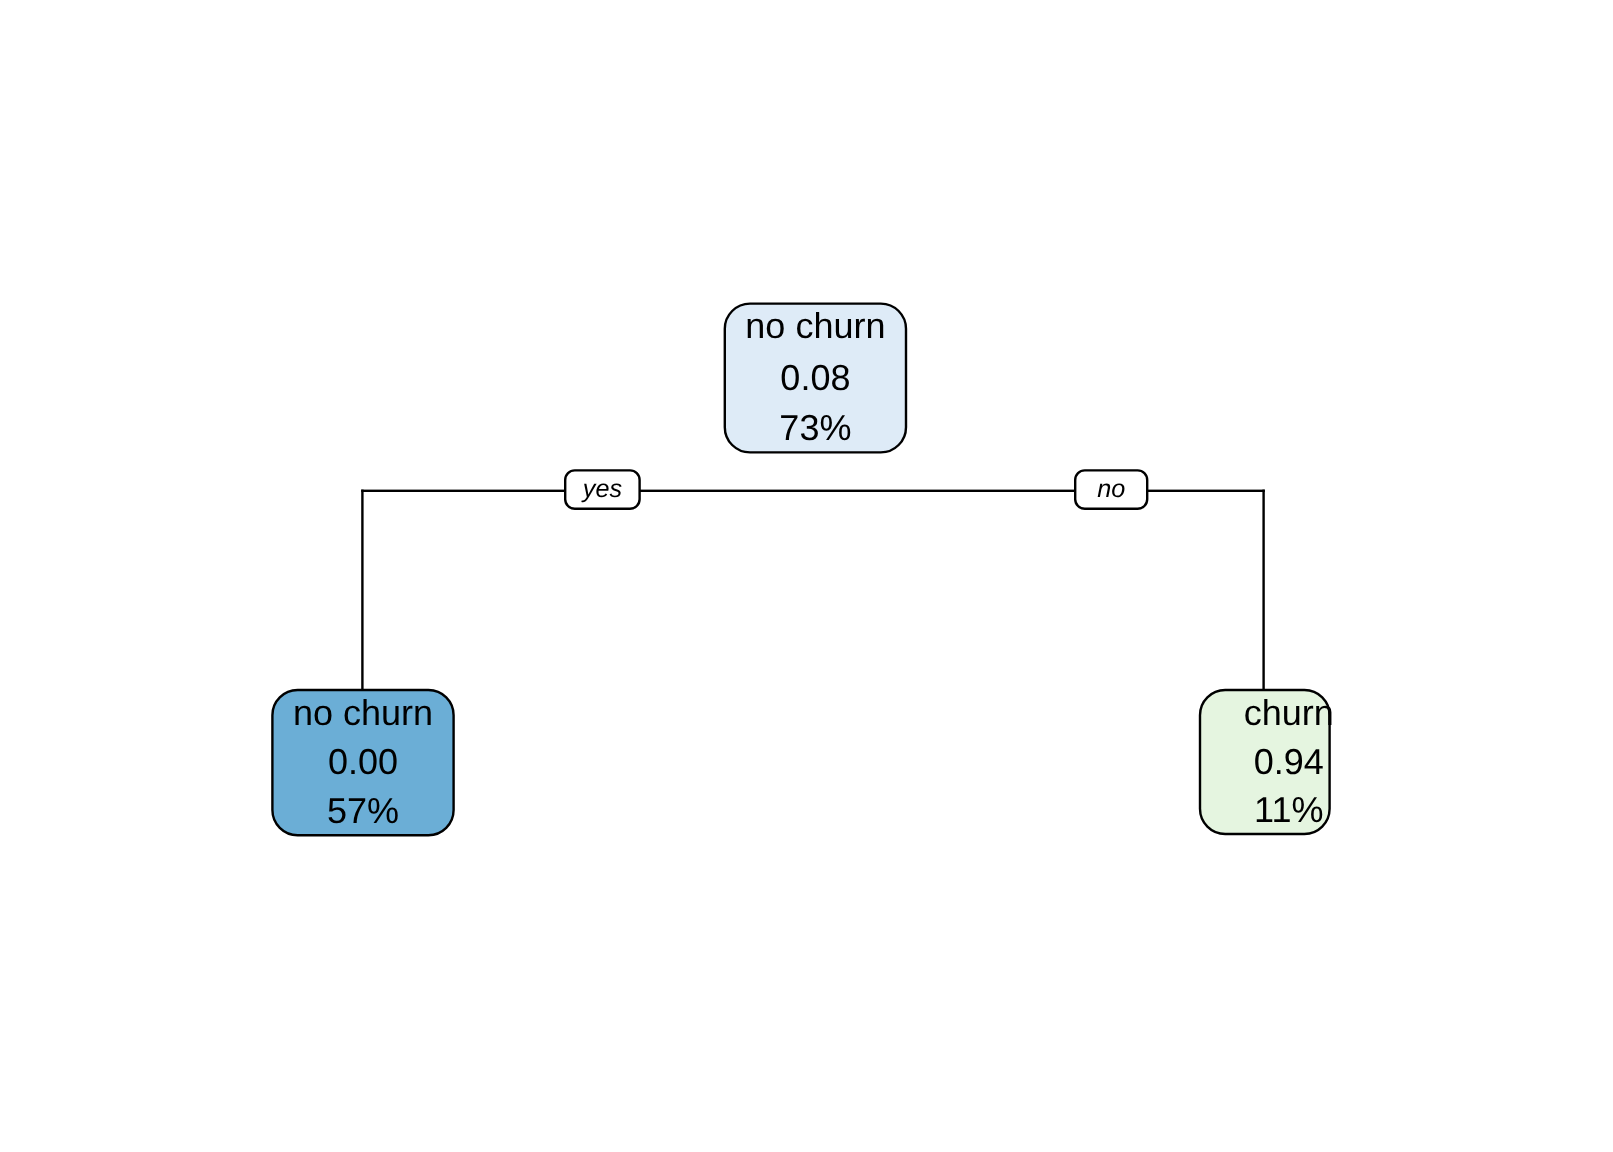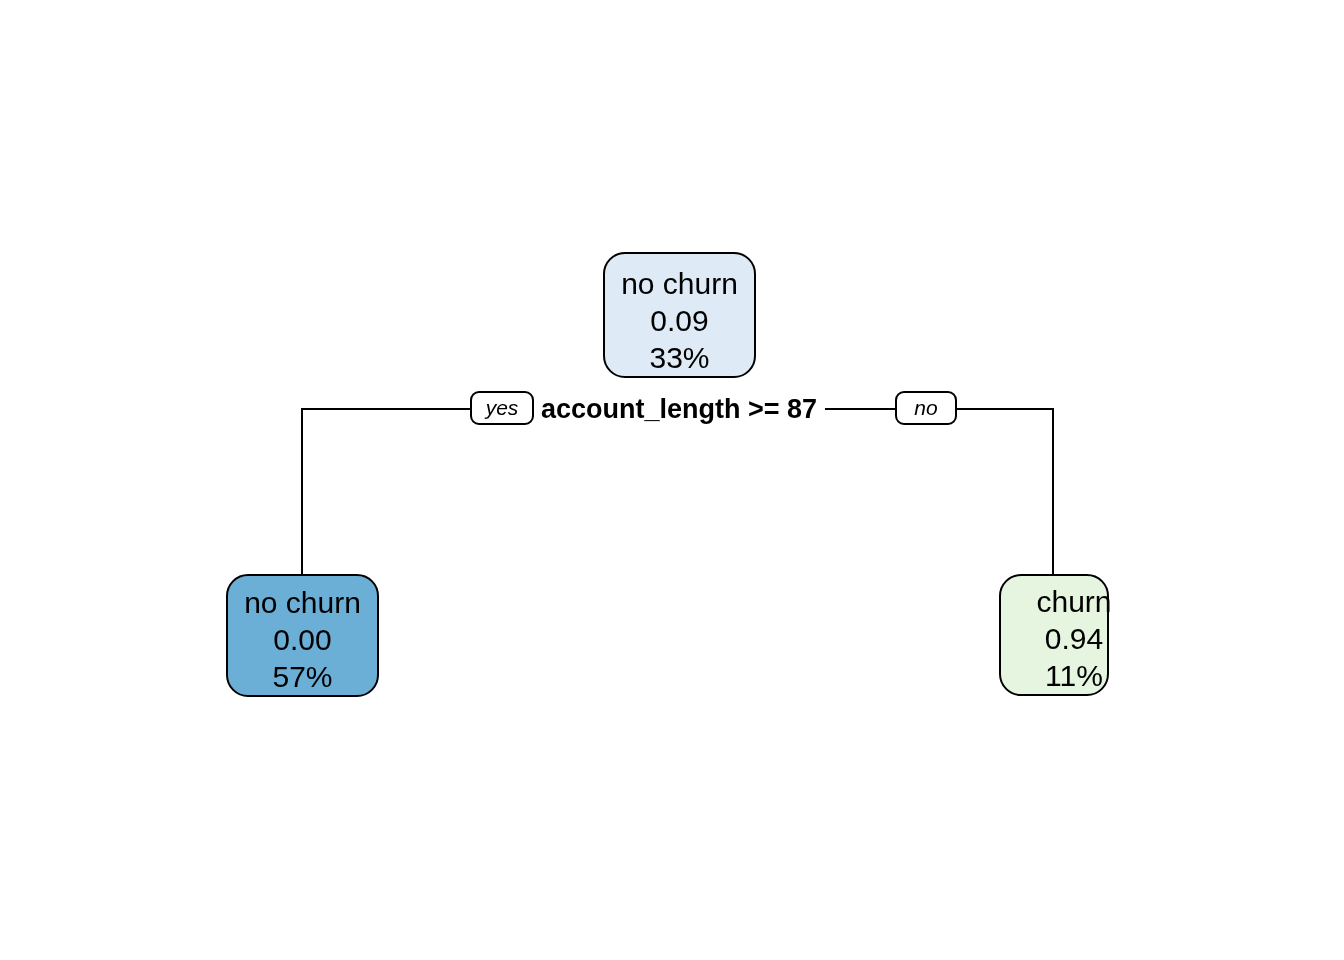--- a/index.html
+++ b/index.html
@@ -39,21 +39,21 @@
     height: 168px;
   }
   
   .node {
     position: absolute;
     border: 2px solid #000000;
     border-radius: 22px;
     display: flex;
     flex-direction: column;
     align-items: center;
-    justify-content: flex-end;
+    justify-content: space-between;
     text-align: center;
     color: #000000;
     font-size: 30px;
     line-height: 37px;
     box-sizing: border-box;
   }
   .node-root {
     left: 603px;
     top: 252px;
     width: 153px;
@@ -114,25 +114,24 @@
 <body>
 
 <div class="canvas">
 
   <div class="line line-h"></div>
   <div class="line line-v-left"></div>
   <div class="line line-v-right"></div>
 
   <div class="node node-root" style="background-color: rgb(222, 235, 247);">
     <div>no churn</div>
-    <div>0.09</div>
-    <div>33%</div>
+    <div>0.08</div>
+    <div>73%</div>
   </div>
 
-  <div class="split-label">account_length &gt;= 87</div>
 
   <div class="branch-tag branch-yes">
     <span>yes</span>
   </div>
   <div class="branch-tag branch-no">
     <span>no</span>
   </div>
 
   <div class="node node-left" style="background-color: rgb(107, 174, 214);">
     <div>no churn</div>

